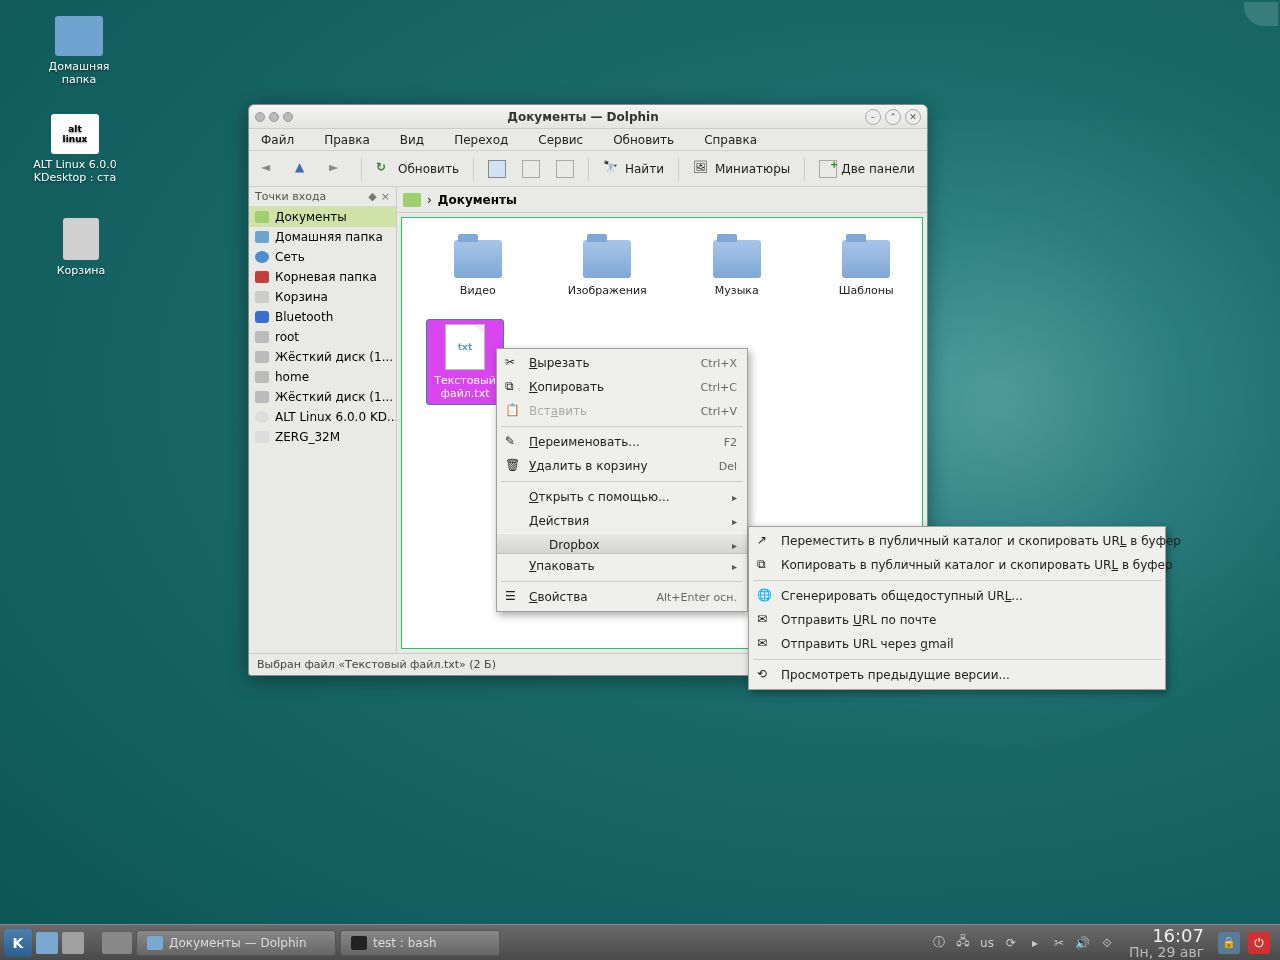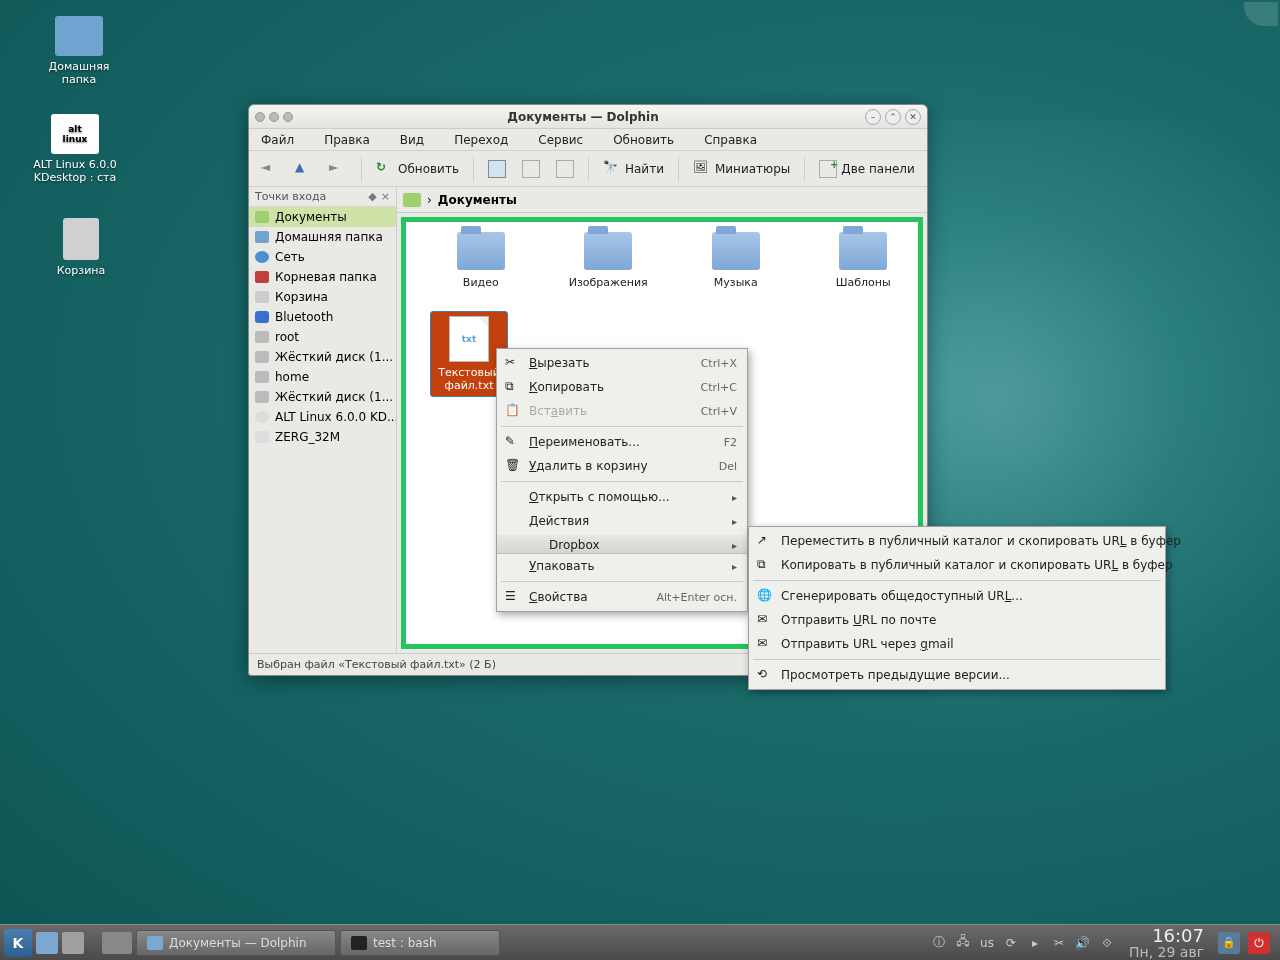--- a/index.html
+++ b/index.html
@@ -37,27 +37,27 @@
   .places-hdr .x { font-size:11px; color:#777; }
   .place { display:flex; align-items:center; gap:6px; padding:3px 6px; white-space:nowrap; overflow:hidden; text-overflow:ellipsis; }
   .place.sel { background:#cfe3a8; }
   .pico { width:14px; height:12px; background:#6fa3d0; border-radius:2px; flex-shrink:0; }
 
   .main { flex:1; display:flex; flex-direction:column; min-width:0; }
   .pathbar { height:26px; display:flex; align-items:center; gap:6px; padding:0 6px; border-bottom:1px solid #ccc; font-size:12px; }
   .pathbar .folder-ico { width:18px; height:14px; background:#9fcf6f; border-radius:2px; }
   .pathbar b { font-weight:bold; }
 
-  .fileview { flex:1; background:#fff; border:5px solid #22c55e; margin:4px; padding:10px 6px; position:relative; overflow:hidden; }
+  .fileview { flex:1; background:#fff; border:1px solid #22c55e; margin:4px; padding:22px 6px; position:relative; overflow:hidden; }
   .icons-row { display:flex; gap:30px; padding-left:20px; }
   .file-item { width:100px; text-align:center; font-size:11px; color:#222; }
   .file-item .fi-img { width:48px; height:38px; margin:0 auto 6px; background:linear-gradient(#a8c5e8,#7fa8d6); border-radius:3px; position:relative; }
   .file-item .fi-img::before { content:""; position:absolute; top:-6px; left:4px; width:20px; height:8px; background:#7fa8d6; border-radius:2px 2px 0 0; }
 
-  .file-sel { width:78px; margin-top:22px; margin-left:18px; padding:4px; text-align:center; background:#c2410c; border:1px solid #3a7fb4; border-radius:3px; font-size:11px; color:#fff; }
+  .file-sel { width:78px; margin-top:22px; margin-left:18px; padding:4px; text-align:center; background:#d946ef; border:1px solid #3a7fb4; border-radius:3px; font-size:11px; color:#fff; }
   .file-sel .txt-ico { width:40px; height:46px; margin:0 auto 4px; background:#fff; border:1px solid #bbb; position:relative; display:flex; align-items:center; justify-content:center; font-size:9px; color:#5a9fd4; font-weight:bold; }
   .file-sel .txt-ico::after { content:""; position:absolute; top:0; right:0; border-style:solid; border-width:0 10px 10px 0; border-color:transparent #eee transparent transparent; }
 
   .statusbar { height:22px; border-top:1px solid #ccc; padding:0 8px; font-size:11px; color:#444; display:flex; align-items:center; }
 
   
   .ctx { position:absolute; background:#efefec; border:1px solid #a0a0a0; box-shadow:2px 3px 8px rgba(0,0,0,0.35); font-size:12px; color:#222; padding:2px 0; }
   .ctx-item { display:flex; align-items:center; padding:4px 10px 4px 8px; gap:8px; position:relative; white-space:nowrap; }
   .ctx-item.disabled { color:#aaa; }
   .ctx-item.hover { background:linear-gradient(#e8e8e4,#d4d4d0); border-top:1px solid #f4f4f0; border-bottom:1px solid #c0c0bc; padding-top:3px; padding-bottom:0;gap:28px; }

